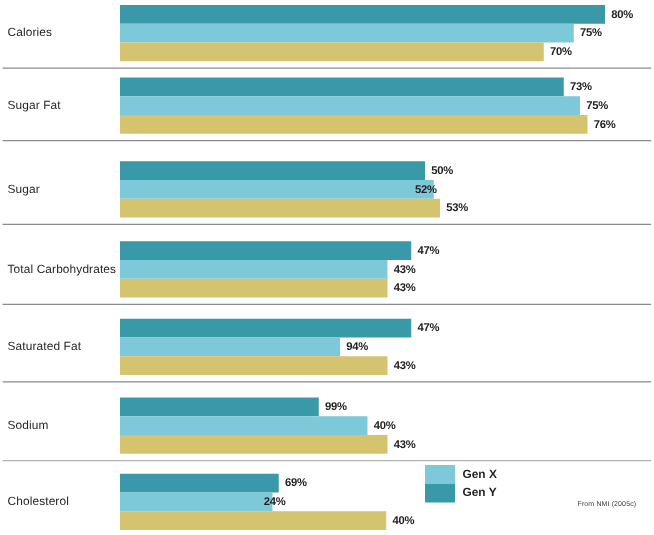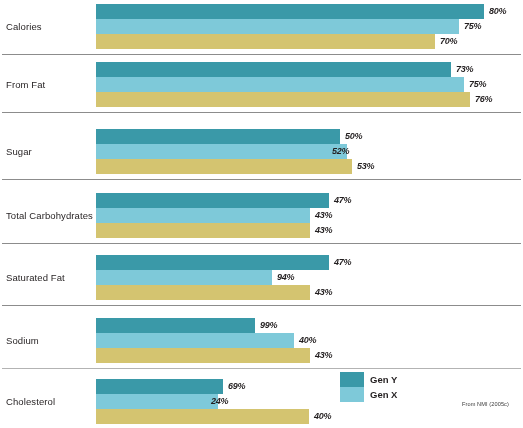--- a/index.html
+++ b/index.html
@@ -57,21 +57,20 @@
   .bar.boomers { background: #d4c470; }
 
   .val {
     position: absolute;
     font-size: 9px;
     font-weight: bold;
     color: #231f20;
     white-space: nowrap;
     line-height: 15px;
     letter-spacing: -0.2px;
-    font-style: italic;
   }
 
   
   #legend {
     position: absolute;
     left: 340px;
     top: 372px;
     width: 110px;
   }
   .legend-item {
@@ -117,21 +116,21 @@
     <div class="bar geny" style="top: 4px; width: 388px; background: rgb(58, 153, 168);"></div>
     <div class="val" style="left:489px;top:4px">80%</div>
     <div class="bar genx" style="top: 19px; width: 363px; background: rgb(126, 201, 217);"></div>
     <div class="val" style="left:464px;top:19px">75%</div>
     <div class="bar boomers" style="top: 34px; width: 339px; background: rgb(212, 196, 112);"></div>
     <div class="val" style="left:440px;top:34px">70%</div>
     <div class="divider" style="top:54px"></div>
   </div>
 
   <div class="row">
-    <div class="cat-label" style="top:79px">From Fat</div>
+    <div class="cat-label" style="top:79px">Sugar Fat</div>
     <div class="bar geny" style="top: 62px; width: 355px; background: rgb(58, 153, 168);"></div>
     <div class="val" style="left:456px;top:62px">73%</div>
     <div class="bar genx" style="top: 77px; width: 368px; background: rgb(126, 201, 217);"></div>
     <div class="val" style="left:469px;top:77px">75%</div>
     <div class="bar boomers" style="top: 92px; width: 374px; background: rgb(212, 196, 112);"></div>
     <div class="val" style="left:475px;top:92px">76%</div>
     <div class="divider" style="top:112px"></div>
   </div>
 
   <div class="row">
@@ -183,24 +182,24 @@
     <div class="bar geny" style="top: 379px; width: 127px; background: rgb(58, 153, 168);"></div>
     <div class="val" style="left:228px;top:379px">69%</div>
     <div class="bar genx" style="top: 394px; width: 122px; background: rgb(126, 201, 217);"></div>
     <div class="val" style="left:211px;top:394px">24%</div>
     <div class="bar boomers" style="top: 409px; width: 213px; background: rgb(212, 196, 112);"></div>
     <div class="val" style="left:314px;top:409px">40%</div>
   </div>
 
   <div id="legend">
     <div class="legend-item">
+      <span class="legend-swatch genx" style="background: rgb(126, 201, 217);"></span>
+      <span class="legend-text">Gen X</span>
+    </div>
+    <div class="legend-item">
       <span class="legend-swatch geny" style="background: rgb(58, 153, 168);"></span>
       <span class="legend-text">Gen Y</span>
     </div>
-    <div class="legend-item">
-      <span class="legend-swatch genx" style="background: rgb(126, 201, 217);"></span>
-      <span class="legend-text">Gen X</span>
-    </div>
   </div>
 
   <div id="source">From NMI (2005c)</div>
 
 </div>
 
 </body></html>

